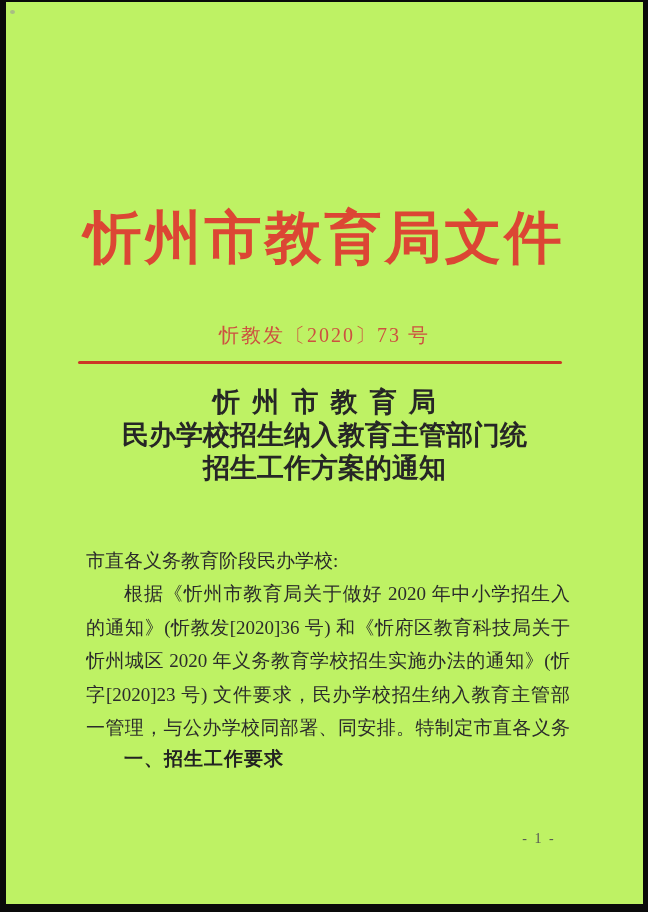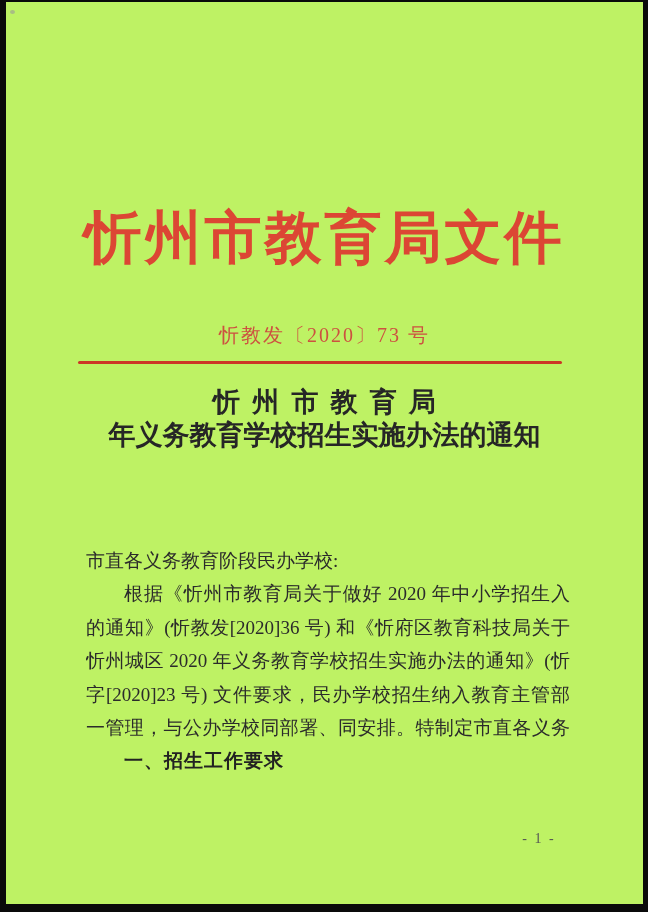--- a/index.html
+++ b/index.html
@@ -90,21 +90,21 @@
     text-align: justify;
     text-align-last: justify;
     text-justify: inter-ideograph;
     overflow: hidden;
     height: 33.4px;
   }
   .body-line.indent {
     text-indent: 2em;
   }
   .body-line.heading {
-    font-family: Liberation Serif, serif;
+    font-family: Liberation Mono, monospace;
     font-weight: bold;
     color: #222;
     letter-spacing: 1px;
   }
   .page-number {
     position: absolute;
     top: 829px;
     left: 501px;
     width: 64px;
     text-align: center;
@@ -133,21 +133,22 @@
     <span class="scan-speck"></span>
 
     <div class="agency-head">忻州市教育局文件</div>
 
     <div class="doc-number">忻教发〔2020〕73 号</div>
 
     <div class="red-rule"></div>
 
     <div class="doc-title">
       <div class="t1">忻州市教育局</div>
-      <div class="t2">年义务教育学校招生实施办法的通知</div>
+      <div class="t2">民办学校招生纳入教育主管部门统</div>
+      <div class="t3">招生工作方案的通知</div>
     </div>
 
     <div class="body-block">
       <div class="body-line">市直各义务教育阶段民办学校:</div>
       <div class="body-line fill indent">根据《忻州市教育局关于做好 2020 年中小学招生入学工作</div>
       <div class="body-line fill">的通知》(忻教发[2020]36 号) 和《忻府区教育科技局关于印发</div>
       <div class="body-line fill">忻州城区 2020 年义务教育学校招生实施办法的通知》(忻府教科</div>
       <div class="body-line fill">字[2020]23 号) 文件要求，民办学校招生纳入教育主管部门统</div>
       <div class="body-line fill">一管理，与公办学校同部署、同安排。特制定市直各义务教育阶</div>
       <div class="body-line heading indent">一、招生工作要求</div>

